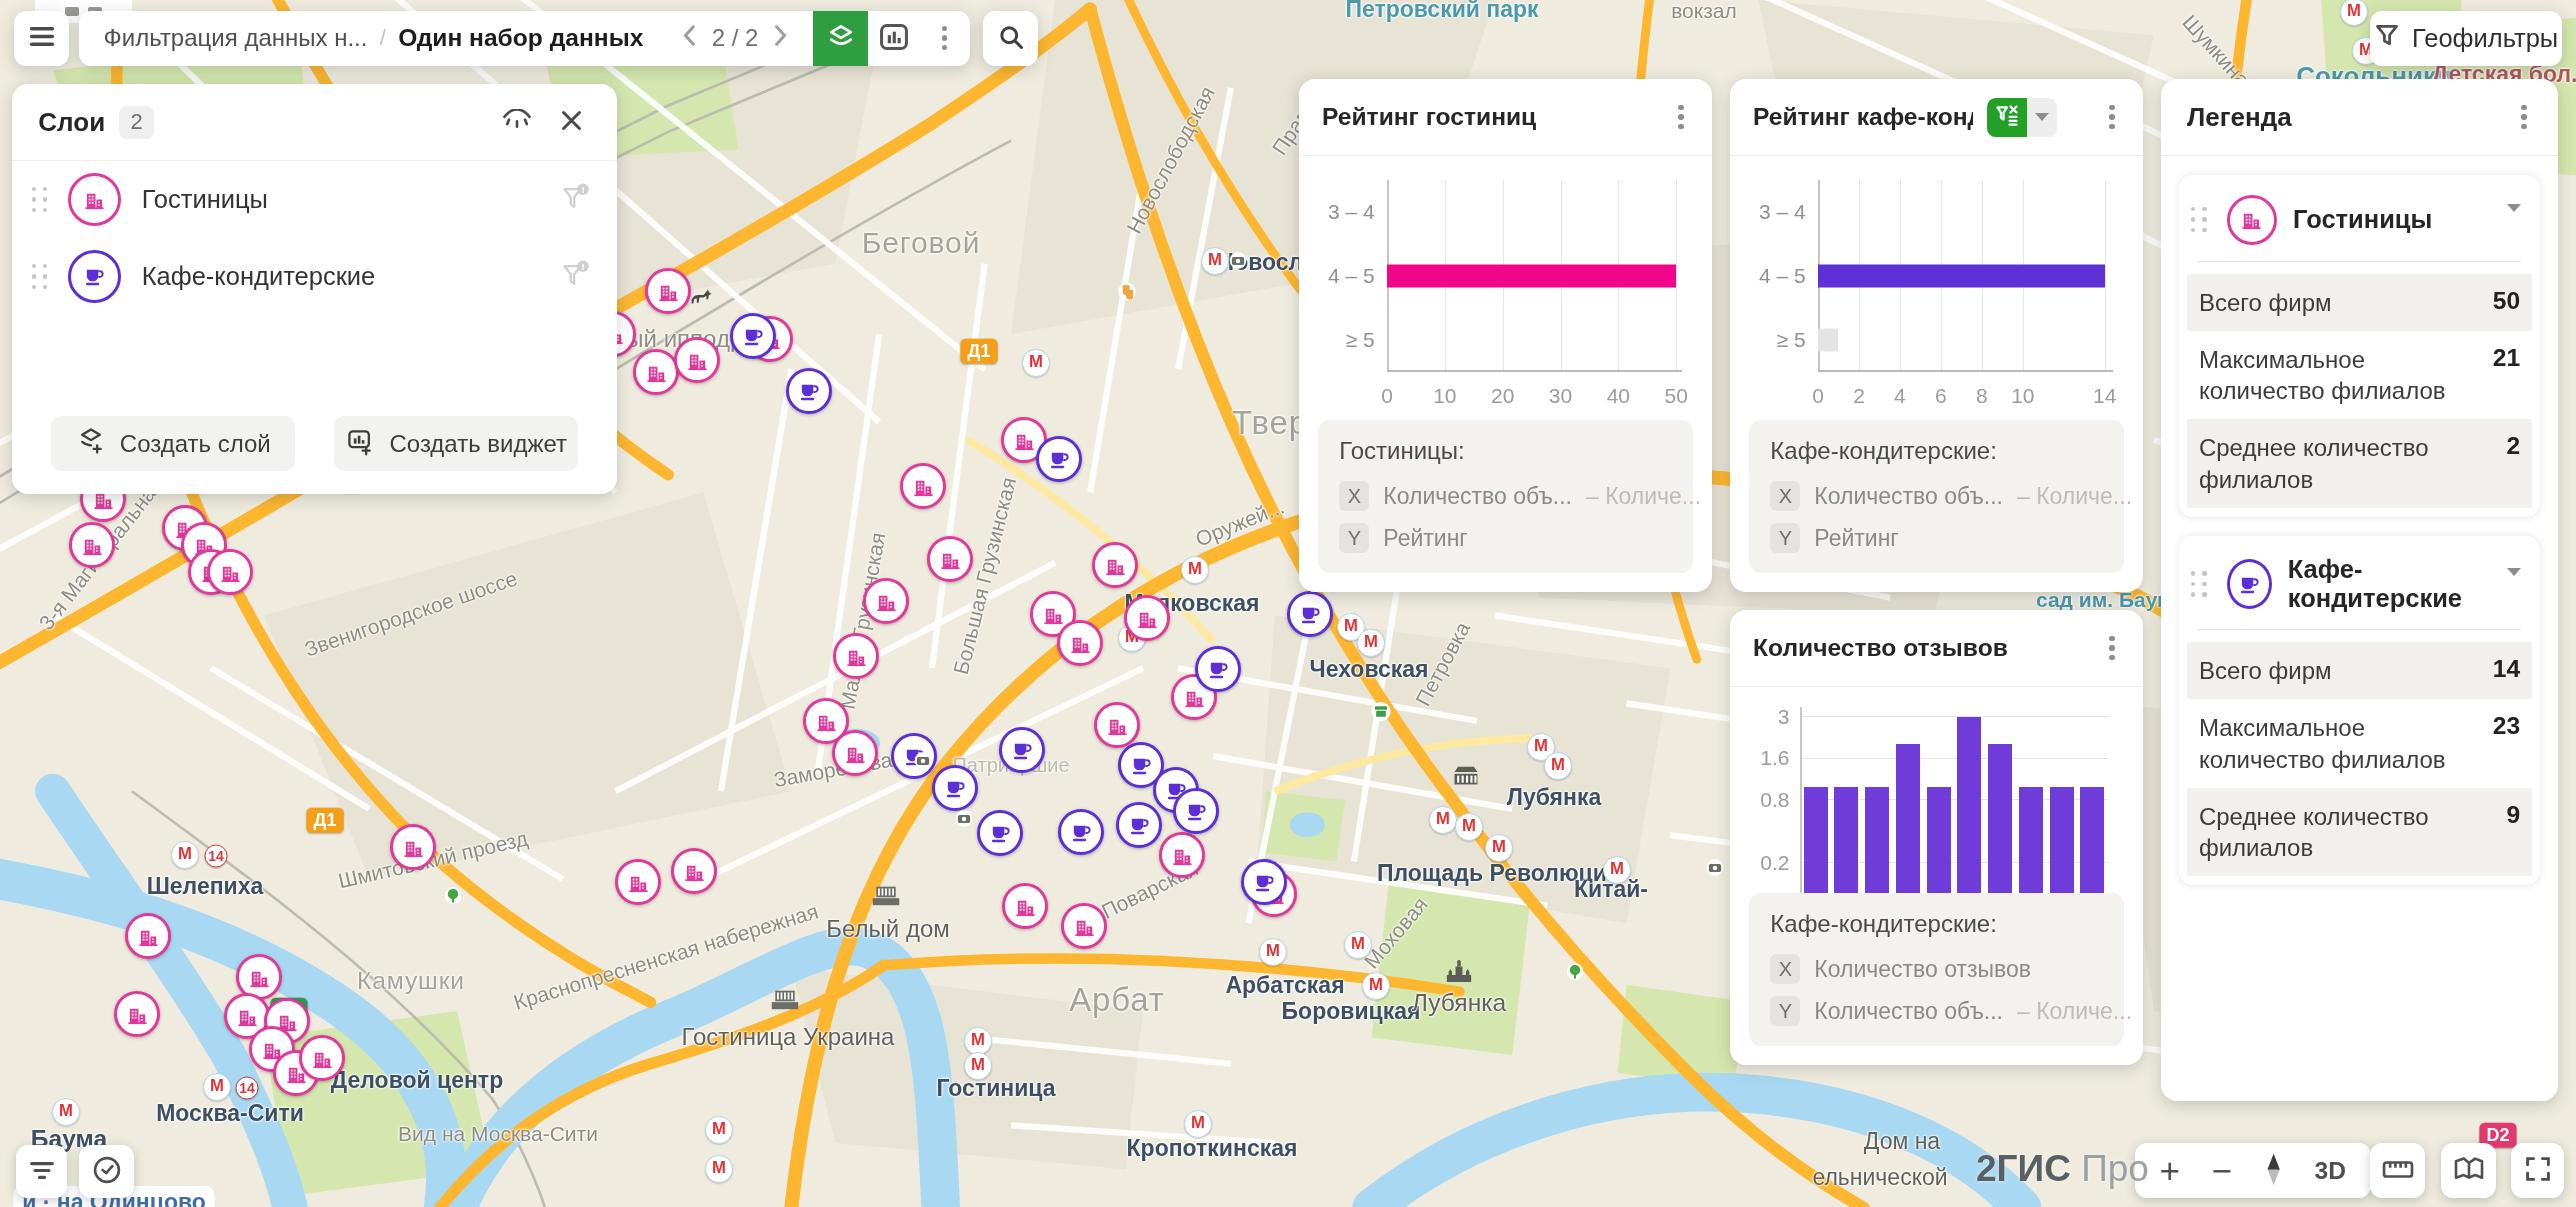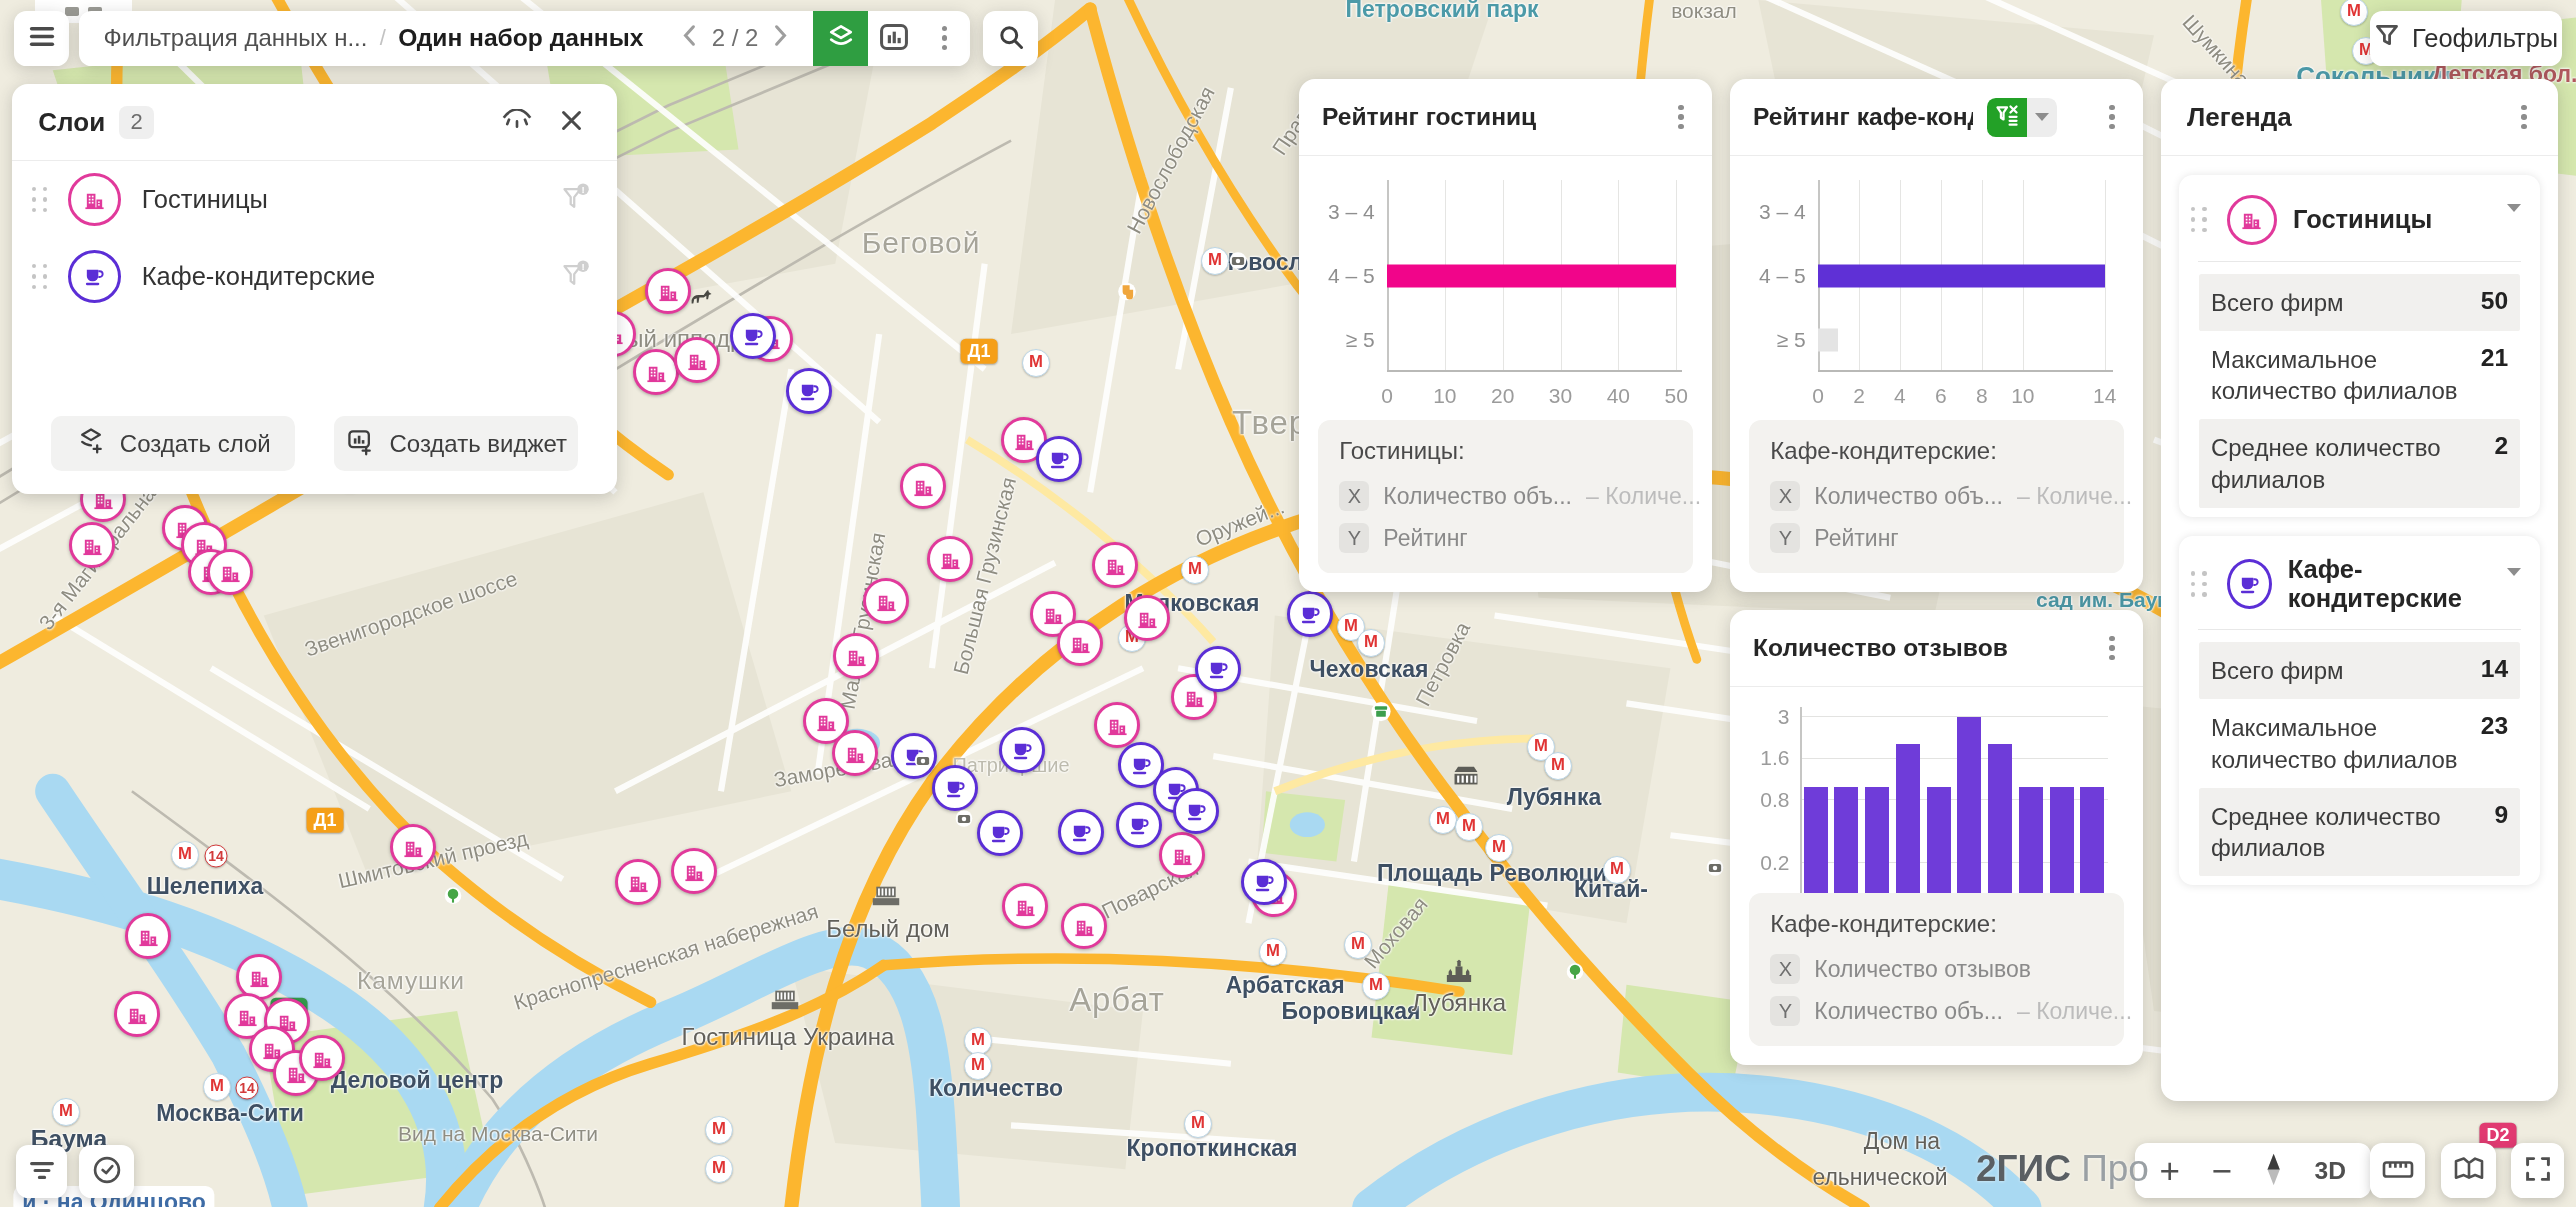--- a/index.html
+++ b/index.html
@@ -96,21 +96,21 @@
      display:flex;align-items:center;justify-content:center;margin-right:14px;flex:none;}
   .cf-text{font-size:23px;color:#8a8a8a;white-space:nowrap;}
   .cf-text2{font-size:23px;color:#bcbcbc;margin-left:14px;white-space:nowrap;}
   
   #legend-panel{left:2161px;top:79px;width:397px;height:1022px;border-radius:16px;}
   .legend-card{margin:19.3px 17.6px 0;border-radius:14px;box-shadow:0 0.9px 8.8px rgba(0,0,0,.10);padding-bottom:8.8px;background:#fff;}
   .lg-head{display:flex;align-items:center;padding:19.3px 19.3px 16px 12.3px;}
   .lg-title{font-size:25.5px;font-weight:bold;color:#262626;margin-left:16px;}
   .lg-caret{margin-left:auto;}
   .lg-div{height:0.9px;background:#e8e8e8;margin:0 19.3px 12.3px;}
-  .lg-row{display:flex;justify-content:space-between;align-items:flex-start;margin:0 20px;
+  .lg-row{display:flex;justify-content:space-between;align-items:flex-start;margin:0 8px;
      padding:13px 12.3px;border-radius:2.6px;}
   .lg-row.alt{background:#f1f0ee;}
   .lg-row .l{font-size:24px;color:#3c3c3c;width:264px;line-height:1.3;}
   .lg-row .v{font-size:24.6px;font-weight:bold;color:#222;}
   
   .ctrl{background:#fff;border-radius:12.3px;box-shadow:0 2.6px 10.6px rgba(50,50,50,.25);}
   #bl-filter{left:16px;top:1145px;width:51px;height:53px;}
   #bl-clock{left:79px;top:1145px;width:55px;height:53px;}
   #zoombar{left:2135px;top:1143px;width:218px;height:55px;display:flex;align-items:center;justify-content:space-around;padding:0 8.8px;}
   #zoombar .z{font-size:35px;color:#4f4f4f;cursor:pointer;line-height:1;}
@@ -243,21 +243,21 @@
     <div class="map-label lbl-district" style="left: 411px; top: 952px; font-size: 24.6px;">Камушки</div>
     <div class="map-label lbl-metro" style="left: 230px; top: 1113px; font-size: 23px;">Москва-Сити</div>
     <div class="map-label lbl-metro" style="left: 417px; top: 1080px; font-size: 23px;">Деловой центр</div>
     <div class="map-label lbl-street" style="left: 498px; top: 1134px; font-size: 21px;">Вид на Москва-Сити</div>
     <div class="map-label lbl-metro" style="left: 69px; top: 1139px; font-size: 24.6px;">Баума</div>
     <div class="map-label lbl-street" style="left: 666px; top: 957px; font-size: 21px; transform: translate(-50%, -50%) rotate(-17deg);">Краснопресненская набережная</div>
     <div class="map-label lbl-poi" style="left: 888px; top: 929px; font-size: 24px;">Белый дом</div>
     <div class="map-label lbl-poi" style="left: 788px; top: 1037px; font-size: 24px;">Гостиница Украина</div>
     <div class="map-label lbl-district" style="left: 1117px; top: 971px; font-size: 33px;">Арбат</div>
     <div class="map-label lbl-street" style="left: 1150px; top: 890px; font-size: 21px; transform: translate(-50%, -50%) rotate(-26deg);">Поварская</div>
-    <div class="map-label lbl-metro" style="left: 996px; top: 1088px; font-size: 23px;">Количество</div>
+    <div class="map-label lbl-metro" style="left: 996px; top: 1088px; font-size: 23px;">Гостиница</div>
     <div class="map-label lbl-metro" style="left: 1212px; top: 1148px; font-size: 23px;">Кропоткинская</div>
     <div class="map-label lbl-metro" style="left: 1285px; top: 985px; font-size: 23px;">Арбатская</div>
     <div class="map-label lbl-metro" style="left: 1351px; top: 1011px; font-size: 23px;">Боровицкая</div>
     <div class="map-label lbl-street" style="left: 1396px; top: 933px; font-size: 21px; transform: translate(-50%, -50%) rotate(-50deg);">Моховая</div>
     <div class="map-label lbl-poi" style="left: 1459px; top: 1003px; font-size: 24.6px;">Лубянка</div>
     <div class="map-label lbl-metro" style="left: 1499px; top: 873px; font-size: 23px;">Площадь Революции</div>
     <div class="map-label lbl-metro" style="left: 1554px; top: 797px; font-size: 23px;">Лубянка</div>
     <div class="map-label lbl-metro" style="left: 1611px; top: 889px; font-size: 23px;">Китай-</div>
     <div class="map-label lbl-metro" style="left: 1369px; top: 669px; font-size: 23px;">Чеховская</div>
     <div class="map-label lbl-street" style="left: 1443px; top: 664px; font-size: 21px; transform: translate(-50%, -50%) rotate(-62deg);">Петровка</div>

